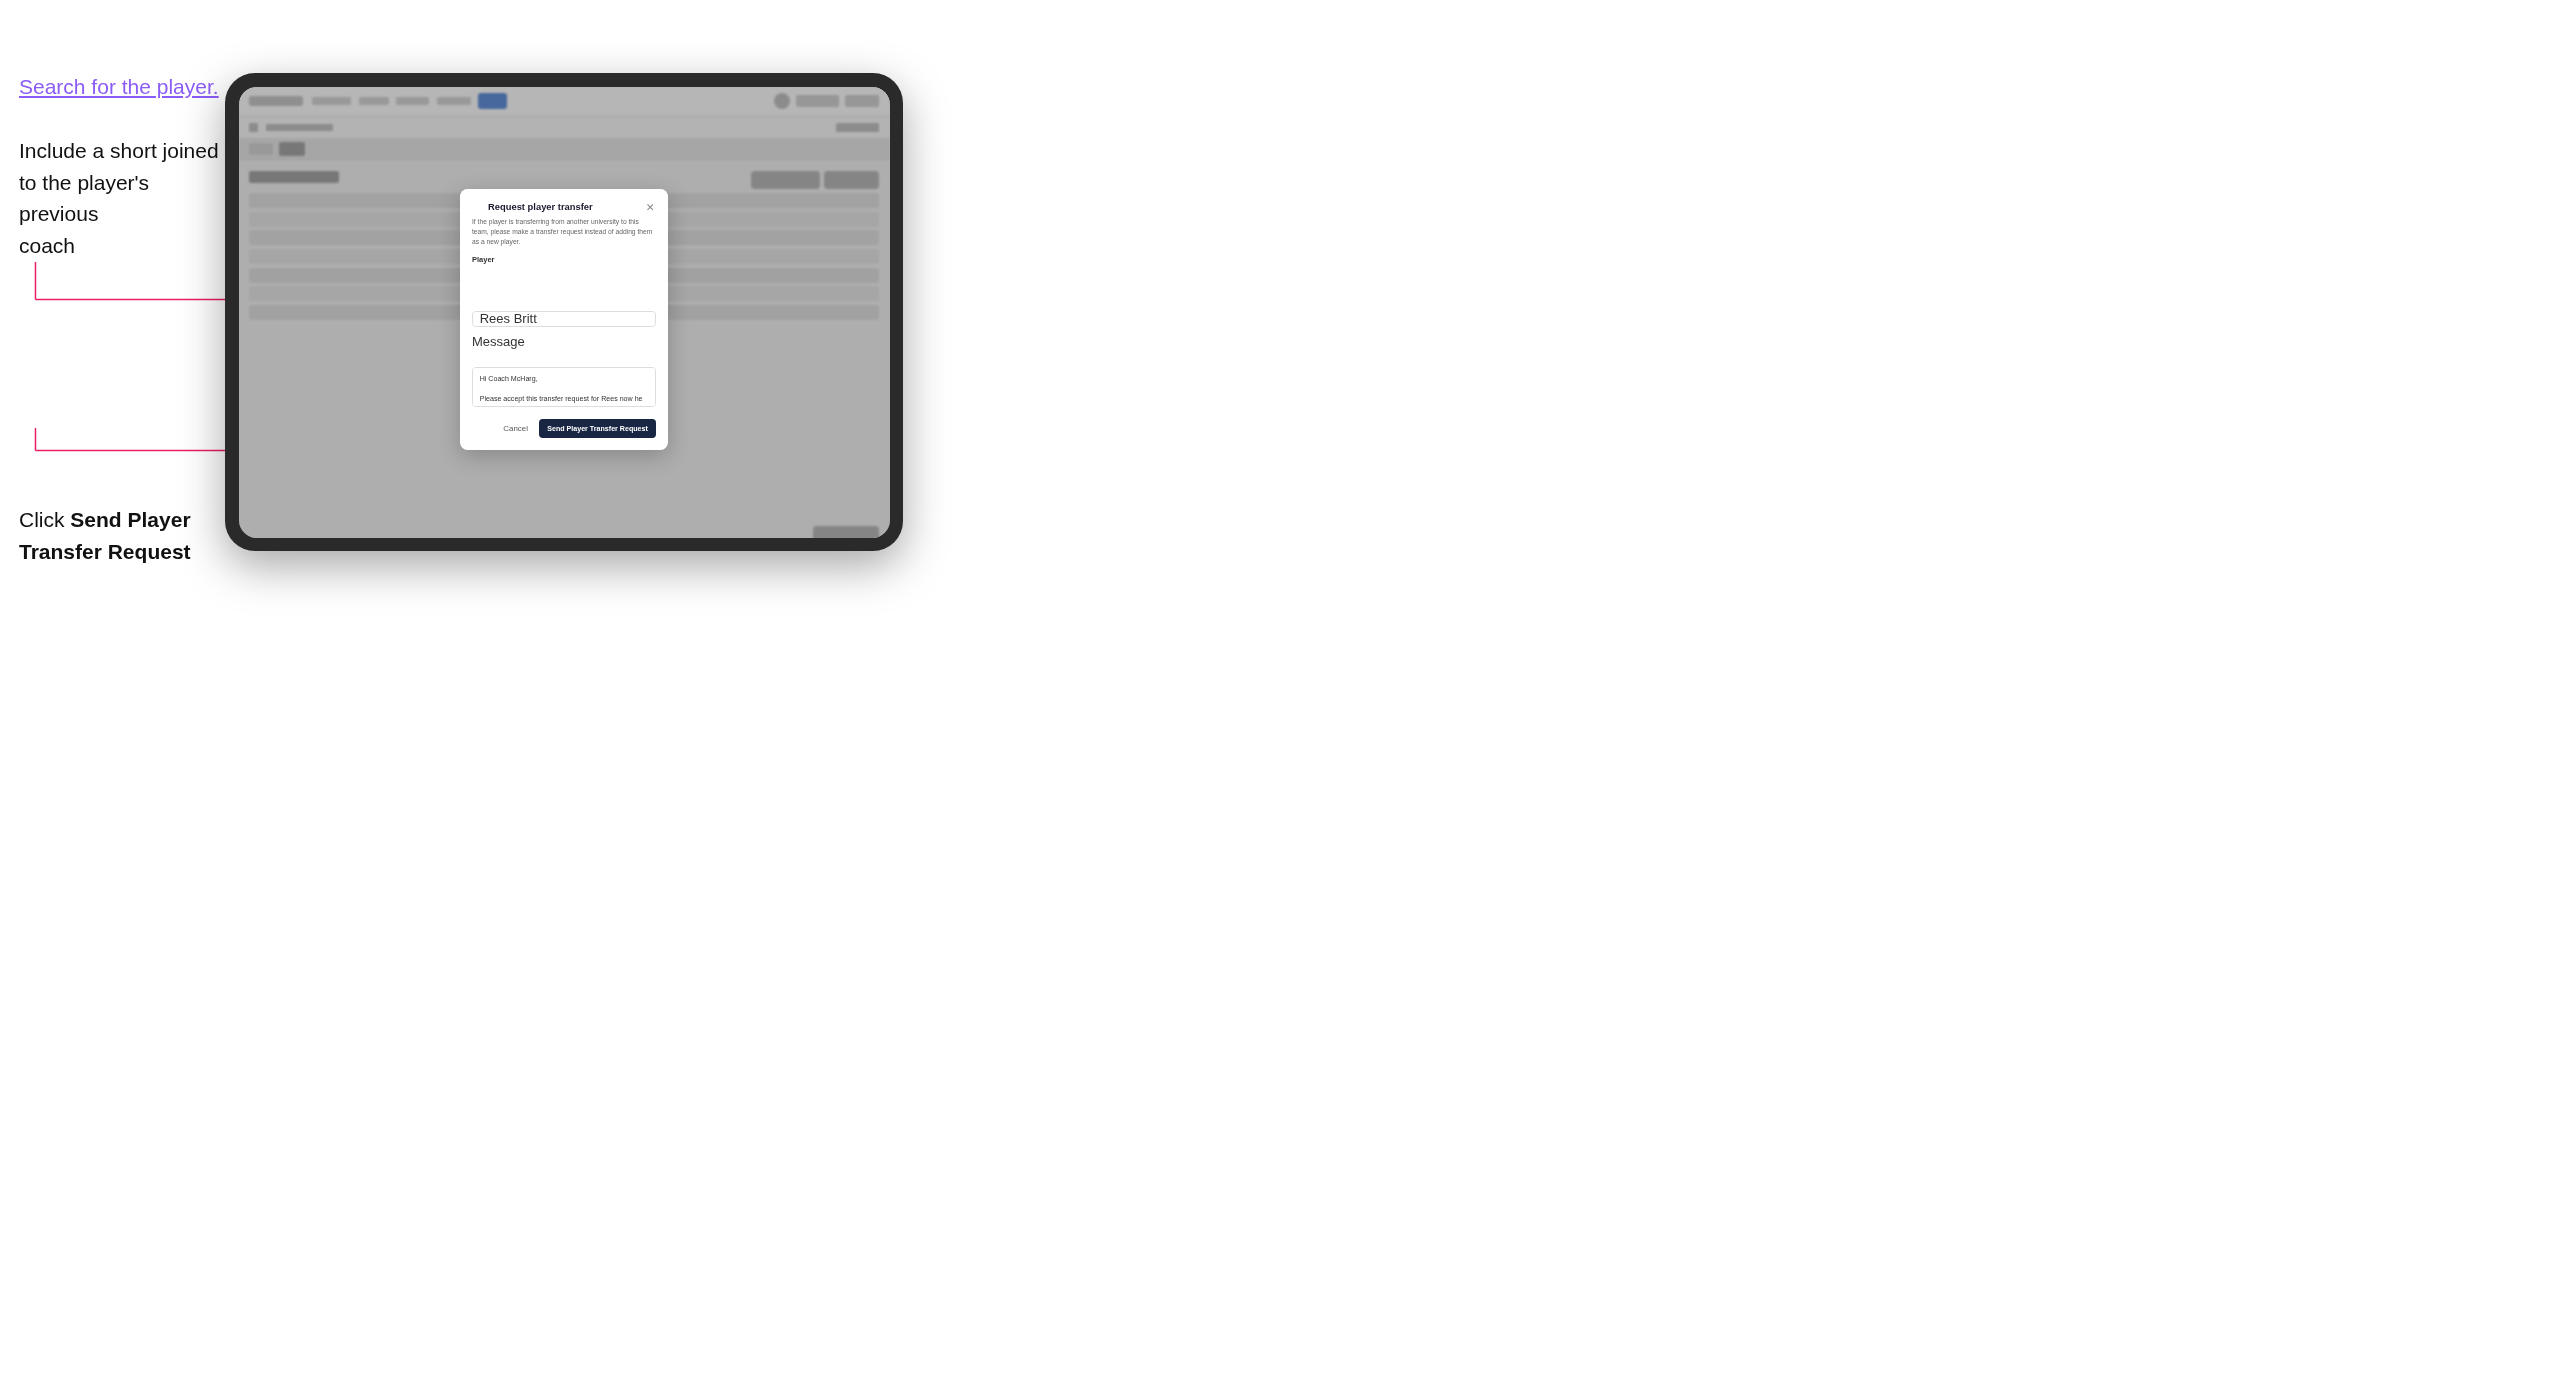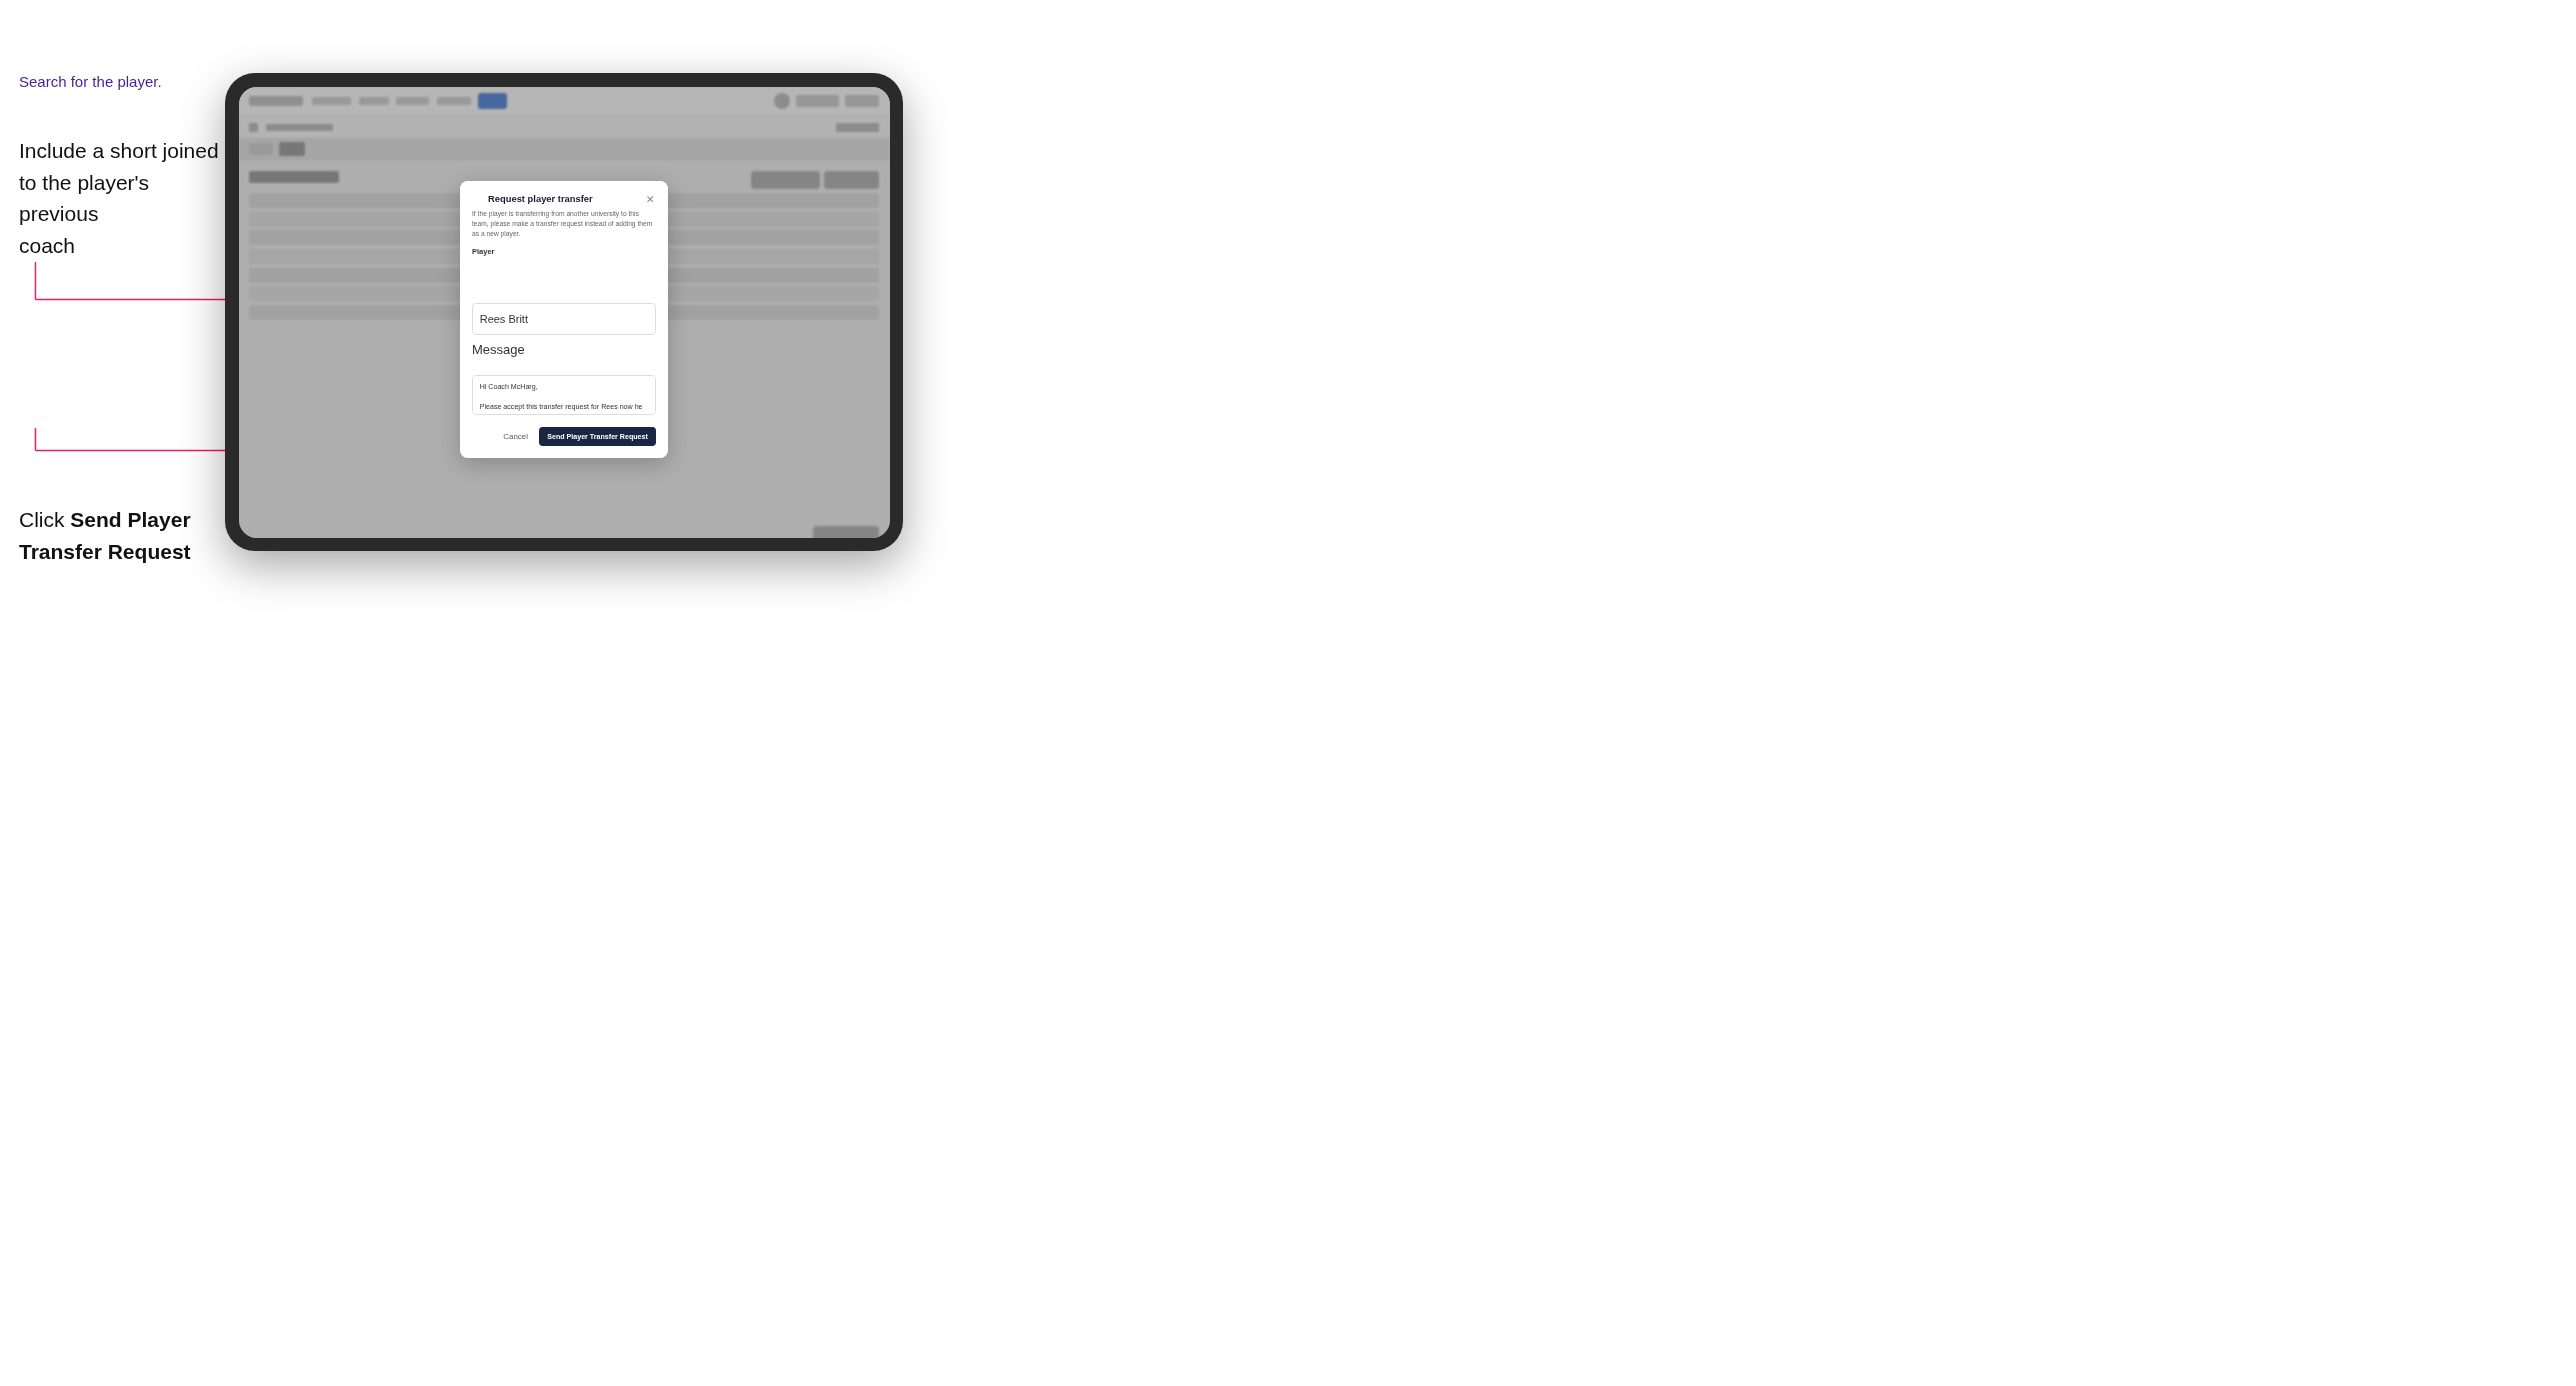--- a/index.html
+++ b/index.html
@@ -28,21 +28,21 @@
       top: 423px;
       left: 19px;
       width: 629px;
       height: 90px;
       overflow: visible;
     }
   </style>
 </head>
 <body>
 
-<div style="position:absolute; top:71px; left:19px; font-size:15px; color:#4c1d95; line-height:1.5;">
+<div style="position:absolute; top:71px; left:19px; font-size:21px; color:#8b5cf6; line-height:1.5;text-decoration:underline;">
   <span>Search for the player.</span>
 </div>
 
 <div style="position:absolute; top:135px; left:19px; font-size:21px; color:#111; line-height:1.5; width:202px;">
   <span>Include a short joined</span><br>
   <span>to the player's previous</span><br>
   <span>coach</span>
 </div>
 
 <div style="position:absolute; top:478px; left:19px; font-size:21px; color:#111; line-height:1.5; width:210px;margin-top:26px;">
@@ -131,21 +131,21 @@
         <div style="display:flex; align-items:center; justify-content:space-between; margin-bottom:5.2px;">
           <span style="font-size:9.4px; font-weight:700; color:#1a1a2e;padding-left:16px;">Request player transfer</span>
           <button style="background:none; border:none; cursor:pointer; font-size:10.5px; color:#888; line-height:1; padding:0 1.5px;">✕</button>
         </div>
 
         
         <p style="font-size:6.7px; color:#666; margin-bottom:8.2px; line-height:1.45;">If the player is transferring from another university to this team, please make a transfer request instead of adding them as a new player.</p>
 
         
         <label style="display:block; font-size:7.5px; font-weight:600; color:#333; margin-bottom:3px;">Player</label>
-        <input style="width: 100%; height: 32px; border: 0.7px solid rgb(221, 221, 221); border-radius: 3.7px; padding: 0px 6.7px; font-size: 11px; color: rgb(51, 51, 51); margin-bottom: 7.5px; outline: none; margin-top: 44px;" type="text" value="Rees Britt">
+        <input style="width: 100%; height: 16px; border: 0.7px solid rgb(221, 221, 221); border-radius: 3.7px; padding: 0px 6.7px; font-size: 13px; color: rgb(51, 51, 51); margin-bottom: 7.5px; outline: none; margin-top: 44px;" type="text" value="Rees Britt">
 
         
         <label style="display:block; font-size:13px; font-weight:400; color:#333; margin-bottom:18px;">Message</label>
         <textarea style="width: 100%; height: 40px; border: 0.7px solid rgb(221, 221, 221); border-radius: 3.7px; padding: 5.2px 6.7px; font-size: 7.1px; color: rgb(51, 51, 51); margin-bottom: 9px; outline: none; resize: none; line-height: 1.45; font-family: inherit;">Hi Coach McHarg,
 
 Please accept this transfer request for Rees now he has joined us at Scoreboard College</textarea>
 
         
         <div style="display:flex; align-items:center; justify-content:flex-end; gap:6px;">
           <button style="background:transparent; border:none; font-size:7.9px; color:#555; cursor:pointer; padding:3.7px 5.2px; font-family:Liberation Sans, sans-serif;">Cancel</button>

